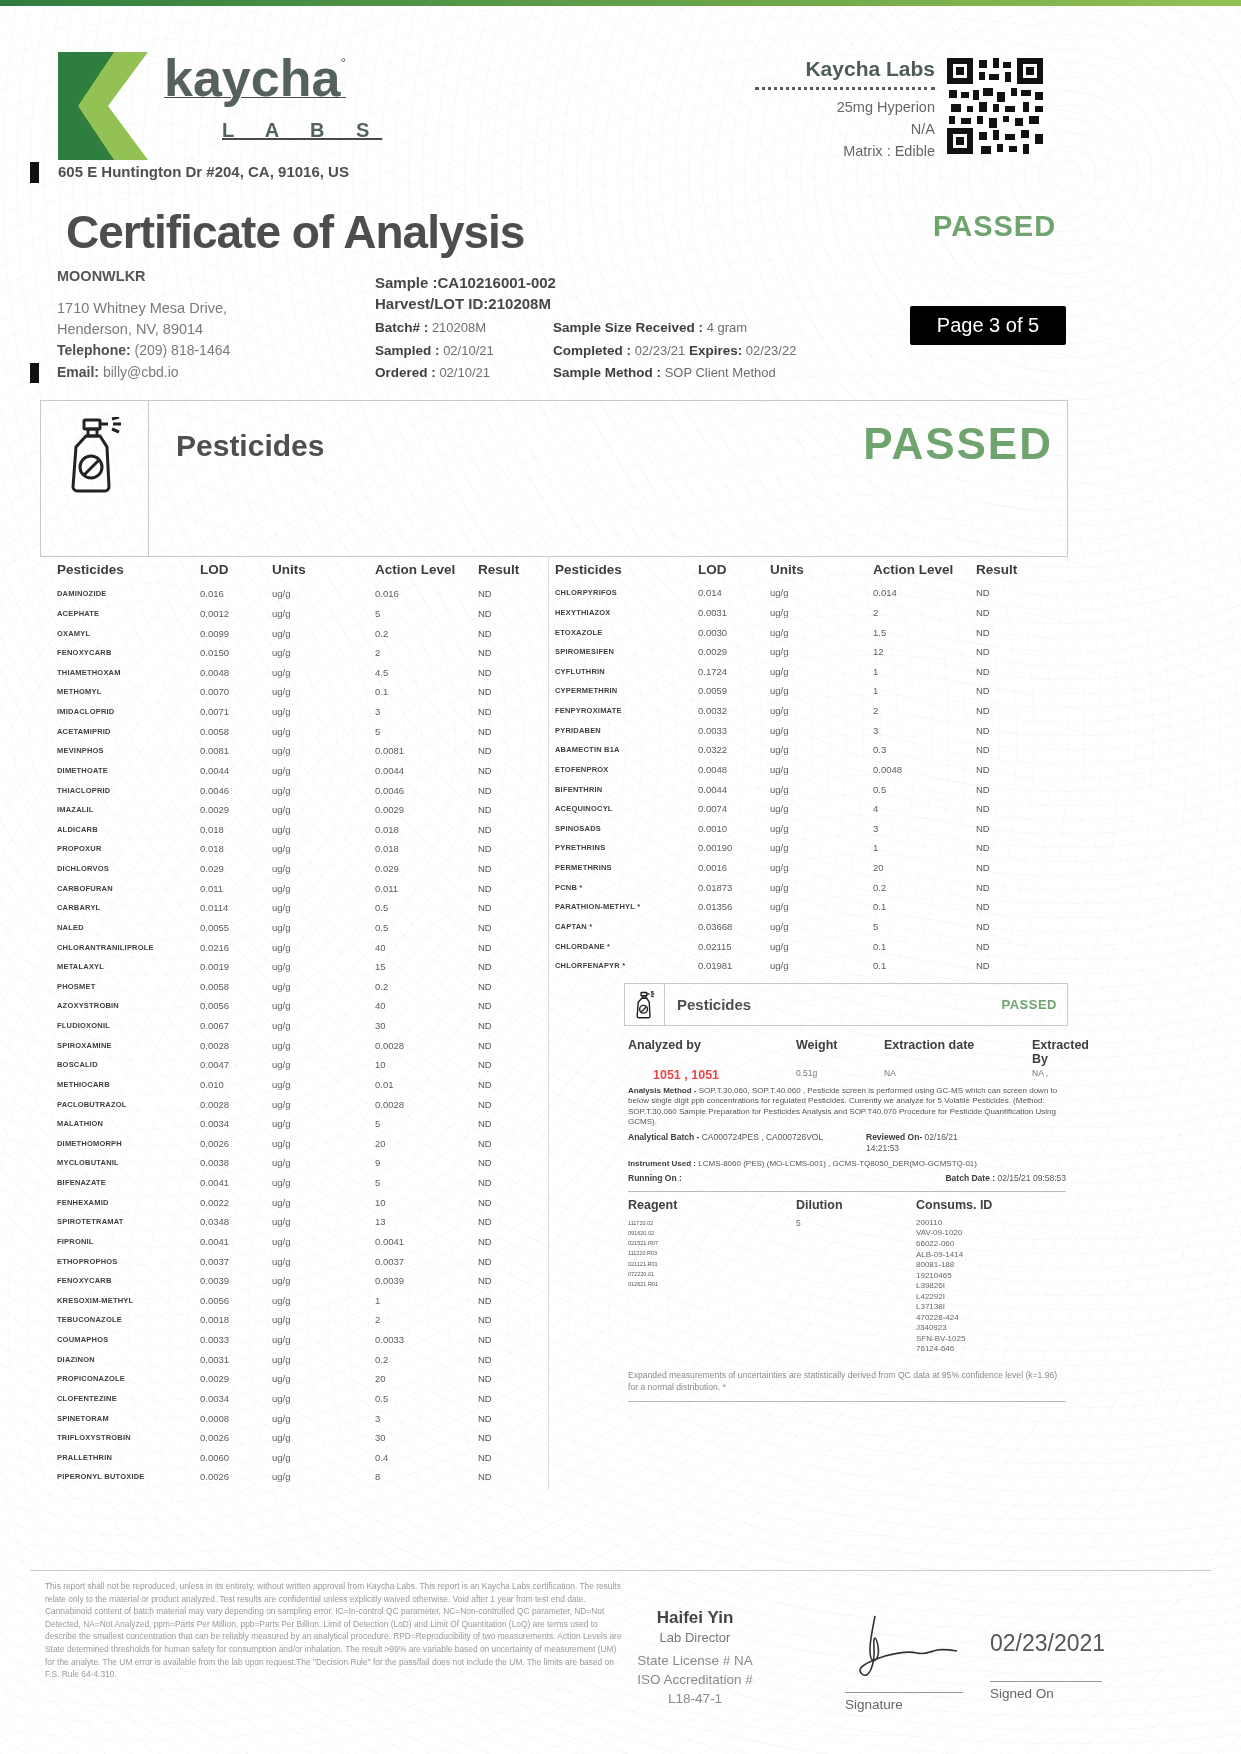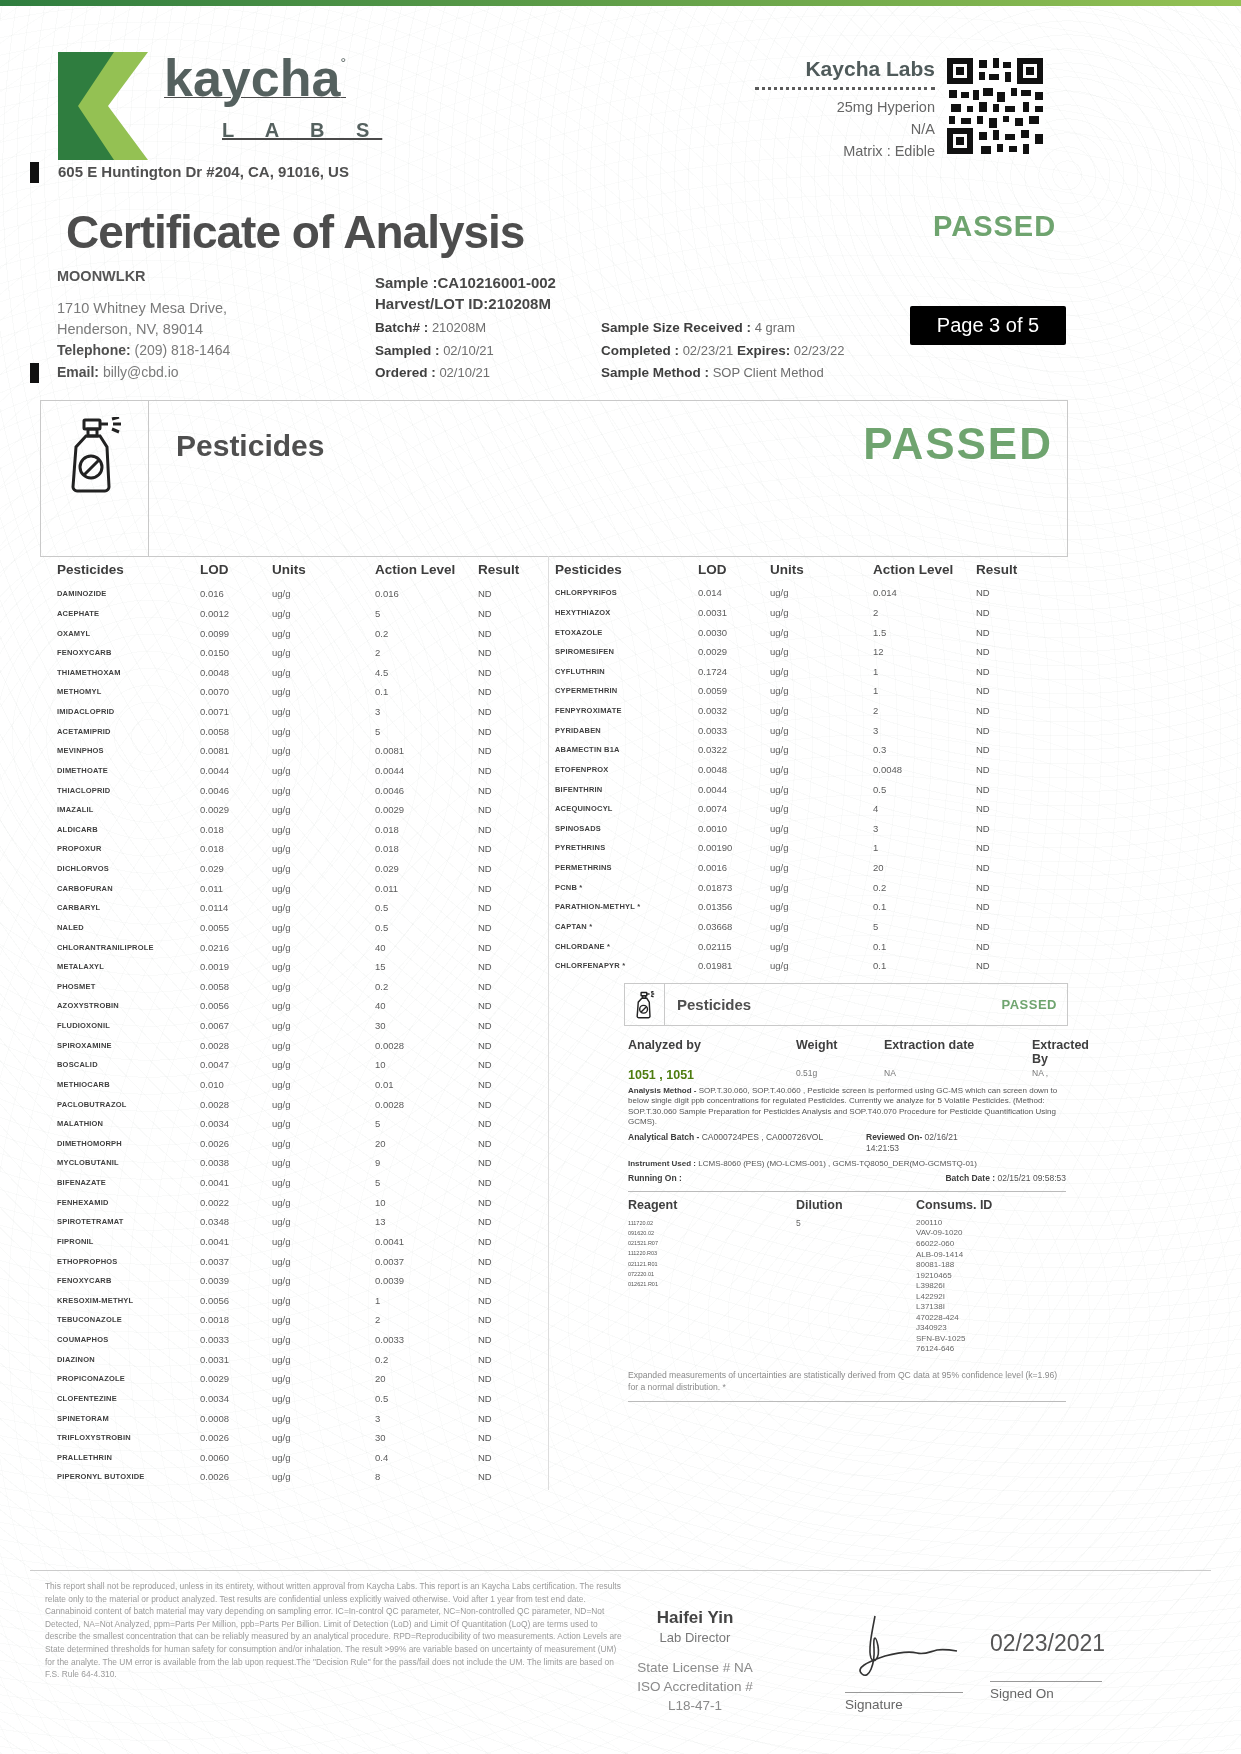--- a/index.html
+++ b/index.html
@@ -41,21 +41,21 @@
   
   .client{position:absolute;left:57px;top:268px;}
   .client-name{font-size:14.5px;font-weight:bold;color:#555;margin-bottom:14px;}
   .client-line{font-size:14.5px;color:#7a7a7a;line-height:1.45;}
   .client-kv{font-size:14px;color:#7a7a7a;line-height:1.55;}
   .client-kv b{color:#4f4f4f;}
 
   
   .sample{position:absolute;left:375px;top:272px;width:640px;}
   .sample-l1{font-size:15px;font-weight:bold;color:#474747;line-height:1.4;}
-  .sample-grid{display:flex;margin-top:3px;gap:48px;}
+  .sample-grid{display:flex;margin-top:3px;}
   .sample-col1{width:178px;}
   .skv{font-size:13px;color:#6e6e6e;line-height:1.68;}
   .skv b{font-size:13.5px;color:#3f3f3f;}
   .page-badge{position:absolute;left:910px;top:306px;width:156px;height:39px;background:#000;color:#fff;
     font-size:20px;display:flex;align-items:center;justify-content:center;border-radius:2px;}
 
   
   .section-box{position:absolute;left:40px;top:400px;width:1026px;height:155px;border:1px solid #c9c9c9;background:transparent;}
   .icon-cell{position:absolute;left:0;top:0;width:107px;height:155px;border-right:1px solid #c9c9c9;
     display:flex;justify-content:center;}
@@ -81,42 +81,42 @@
   .mini-box{position:absolute;left:624px;top:983px;width:442px;height:41px;border:1px solid #c9c9c9;display:flex;align-items:center;}
   .mini-icon{width:40px;height:41px;border-right:1px solid #c9c9c9;display:flex;align-items:center;justify-content:center;box-sizing:border-box;}
   .mini-title{font-size:15px;font-weight:bold;color:#4f4f4f;margin-left:12px;flex:1;}
   .mini-passed{font-size:13px;font-weight:bold;color:#6fa46f;margin-right:10px;letter-spacing:0.5px;}
 
   
   .analysis{position:absolute;left:628px;top:1038px;width:438px;color:#555;}
   .an-heads,.an-vals{display:grid;grid-template-columns:168px 88px 148px auto;}
   .an-heads{font-size:12.5px;font-weight:bold;color:#3f3f3f;}
   .an-vals{margin-top:2px;}
-  .an-analyzed{font-size:12.5px;font-weight:bold;color:#4d7c0f;}
+  .an-analyzed{font-size:12.5px;font-weight:bold;color:#ef4444;margin-left:25px;}
   .an-sm{font-size:8.5px;color:#777;}
   .an-p{font-size:8px;line-height:1.3;color:#555;margin:4px 0 0 0;}
   .an-p b{color:#3d3d3d;}
   .an-row{display:flex;justify-content:space-between;margin-top:4px;font-size:8.5px;}
   .an-row b{color:#3d3d3d;}
   .rev{width:200px;line-height:1.35;}
   .an-hr{border:none;border-top:1px solid #bbb;margin:8px 0 6px 0;}
   .rg-heads{display:grid;grid-template-columns:168px 120px auto;font-size:12.5px;font-weight:bold;color:#3f3f3f;margin-top:2px;}
   .rg-body{display:grid;grid-template-columns:168px 120px auto;margin-top:6px;}
   .reagent-item{font-size:5.5px;color:#555;line-height:1.85;}
   .dilution-val{font-size:8.5px;color:#666;}
   .consums-item{font-size:8px;color:#666;line-height:1.32;}
   .uncertainty{font-size:8.6px;color:#8a8a8a;line-height:1.4;margin-top:14px;}
 
   
   .foot-line{position:absolute;left:30px;top:1570px;width:1181px;border-top:1px solid #ccc;}
   .disclaimer{position:absolute;left:45px;top:1580px;width:578px;font-size:8.4px;color:#9a9a9a;line-height:1.5;}
   .director{position:absolute;left:595px;top:1608px;width:200px;text-align:center;}
   .dir-name{font-size:17px;font-weight:bold;color:#444;}
   .dir-title{font-size:13px;color:#777;margin-top:2px;}
-  .dir-lic{font-size:13.5px;color:#8a8a8a;margin-top:14px;line-height:1.4;}
+  .dir-lic{font-size:13.5px;color:#8a8a8a;margin-top:7px;line-height:1.4;}
   .sigblock{position:absolute;left:845px;top:1612px;width:130px;text-align:left;}
   .sig-rule{border-top:1px solid #999;width:118px;margin-top:4px;}
   .sig-label{font-size:13.5px;color:#666;margin-top:4px;}
   .signed{position:absolute;left:990px;top:1630px;width:140px;}
   .signed-date{font-size:23px;color:#555;}
   .signed .sig-rule{margin-top:24px;width:112px;}
 </style>
 </head>
 <body>
 

